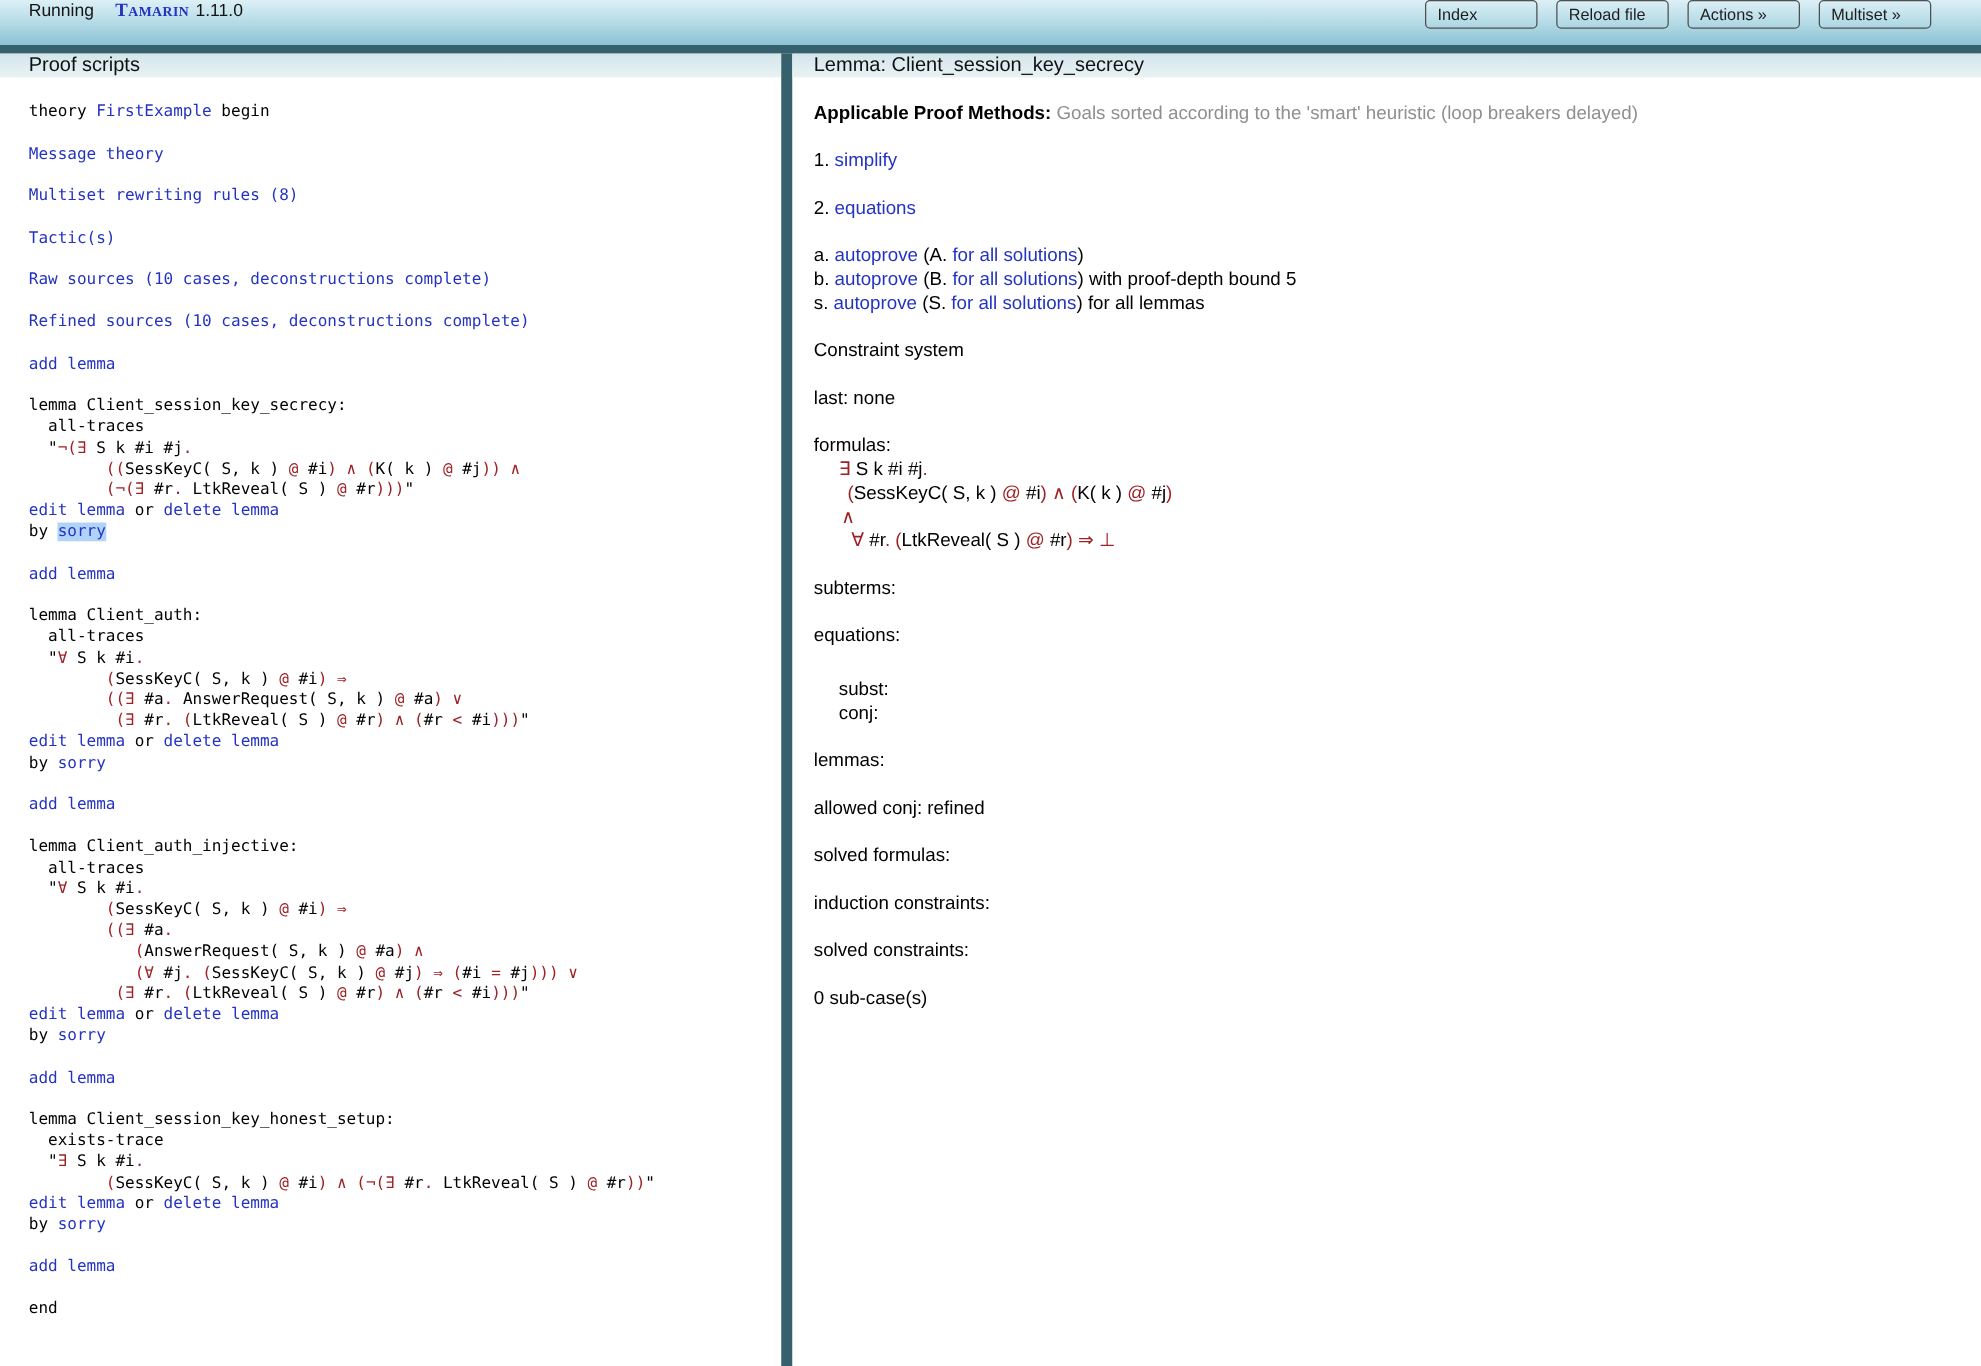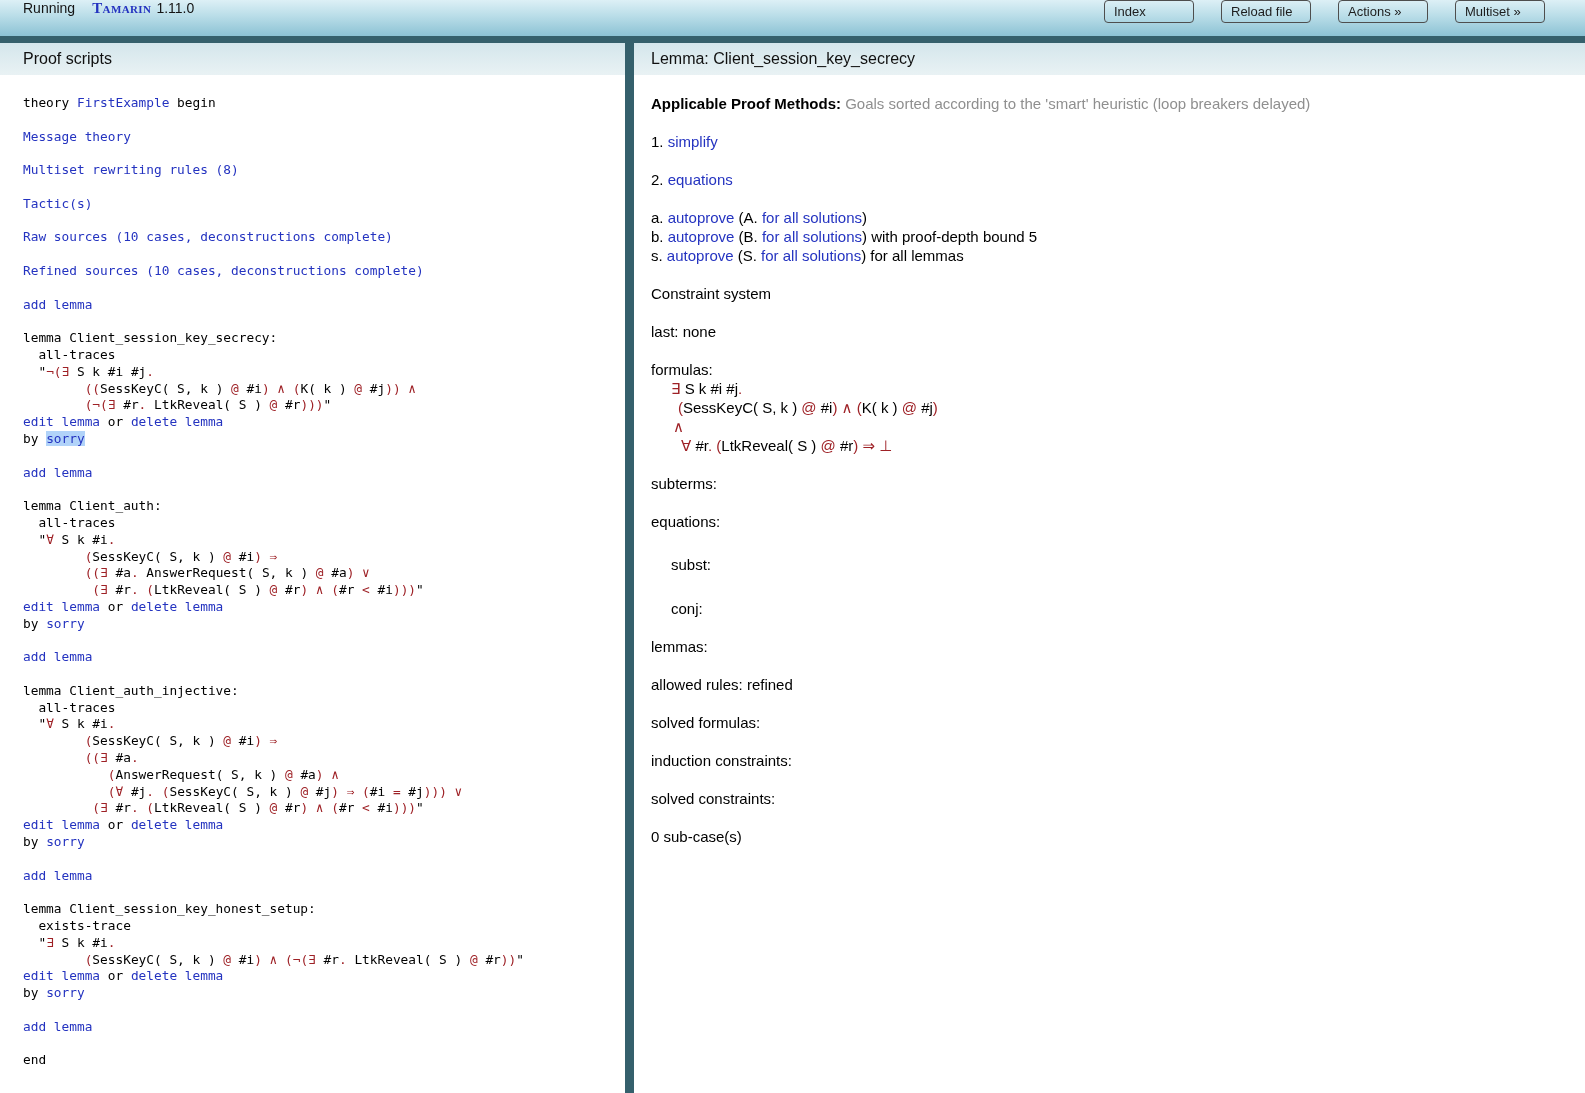--- a/index.html
+++ b/index.html
@@ -10,33 +10,33 @@
   .topbar {
     height:43px;
     background:linear-gradient(180deg, var(--topbar-top,#ddf0f6) 0%, #b9dde8 45%, var(--topbar-bottom,#8cc2d4) 100%);
     border-bottom:7px solid var(--divider,#35606c);
     display:flex; align-items:flex-start; justify-content:space-between;
     padding:0 40px 0 23px;
   }
   .topbar-title { font-size:14px; color:#141414; display:flex; align-items:baseline; gap:5px; }
   .brand { font-family:"Liberation Serif", serif; font-variant:small-caps; font-weight:bold;
            color:var(--link,#2433c0); font-size:15px; letter-spacing:.4px;margin-left:12px; }
-  .topbar-buttons { display:flex; gap:27px; }
+  .topbar-buttons { display:flex; gap:15px; }
   .tbtn { font-family:inherit; font-size:13px; color:#1d1d1d; background:transparent;
           border:1px solid #4e4e4e; border-radius:4px; padding:3px 9px; min-width:90px;
           text-align:left; cursor:pointer; }
 
   
   .split { display:flex; height:1050px; }
   .panel { display:flex; flex-direction:column; background:#fff; }
   .panel-left { width:625px; }
   .divider { width:9px; background:var(--divider,#35606c); }
   .panel-right { flex:1; }
   .panel-header {
-    height:32px; flex:none;
+    height:19px; flex:none;
     background:linear-gradient(180deg,#d4e6ec,#e9f2f4);
     display:flex; align-items:center;
     font-size:16px; color:#101010;
   }
   .panel-left .panel-header { padding-left:23px; }
   .panel-right .panel-header { padding-left:17px; }
 
   .content { flex:1; overflow:hidden; }
   .content.code { padding:20px 0 0 23px; font-family:"DejaVu Sans Mono","Liberation Mono",monospace;
                   font-size:12.8px; line-height:16.8px; }
@@ -159,25 +159,25 @@
         <div class="line"><span class="s-k">formulas:</span></div>
         <div class="line" style="padding-left: 20px;"><span class="s-r">∃</span><span class="s-k"> S k #i #j</span><span class="s-r">.</span></div>
         <div class="line" style="padding-left: 27px;"><span class="s-r">(</span><span class="s-k">SessKeyC( S, k )</span><span class="s-r"> @ </span><span class="s-k">#i</span><span class="s-r">) ∧ (</span><span class="s-k">K( k )</span><span class="s-r"> @ </span><span class="s-k">#j</span><span class="s-r">)</span></div>
         <div class="line" style="padding-left: 22px;"><span class="s-r">∧</span></div>
         <div class="line" style="padding-left: 30px;"><span class="s-r">∀</span><span class="s-k"> #r</span><span class="s-r">. (</span><span class="s-k">LtkReveal( S )</span><span class="s-r"> @ </span><span class="s-k">#r</span><span class="s-r">) ⇒ ⊥</span></div>
         <div class="line">&nbsp;</div>
         <div class="line"><span class="s-k">subterms:</span></div>
         <div class="line">&nbsp;</div>
         <div class="line"><span class="s-k">equations:</span></div>
         <div class="line" style="padding-left: 20px; margin-top: 24px;"><span class="s-k">subst:</span></div>
-        <div class="line" style="padding-left: 20px; margin-top: 25px;"><span class="s-k">conj:</span></div>
+        <div class="line" style="padding-left: 20px;"><span class="s-k">conj:</span></div>
         <div class="line">&nbsp;</div>
         <div class="line"><span class="s-k">lemmas:</span></div>
         <div class="line">&nbsp;</div>
-        <div class="line"><span class="s-k">allowed rules: refined</span></div>
+        <div class="line"><span class="s-k">allowed conj: refined</span></div>
         <div class="line">&nbsp;</div>
         <div class="line"><span class="s-k">solved formulas:</span></div>
         <div class="line">&nbsp;</div>
         <div class="line"><span class="s-k">induction constraints:</span></div>
         <div class="line">&nbsp;</div>
         <div class="line"><span class="s-k">solved constraints:</span></div>
         <div class="line">&nbsp;</div>
         <div class="line"><span class="s-k">0 sub-case(s)</span></div>
       </div>
   </section>

